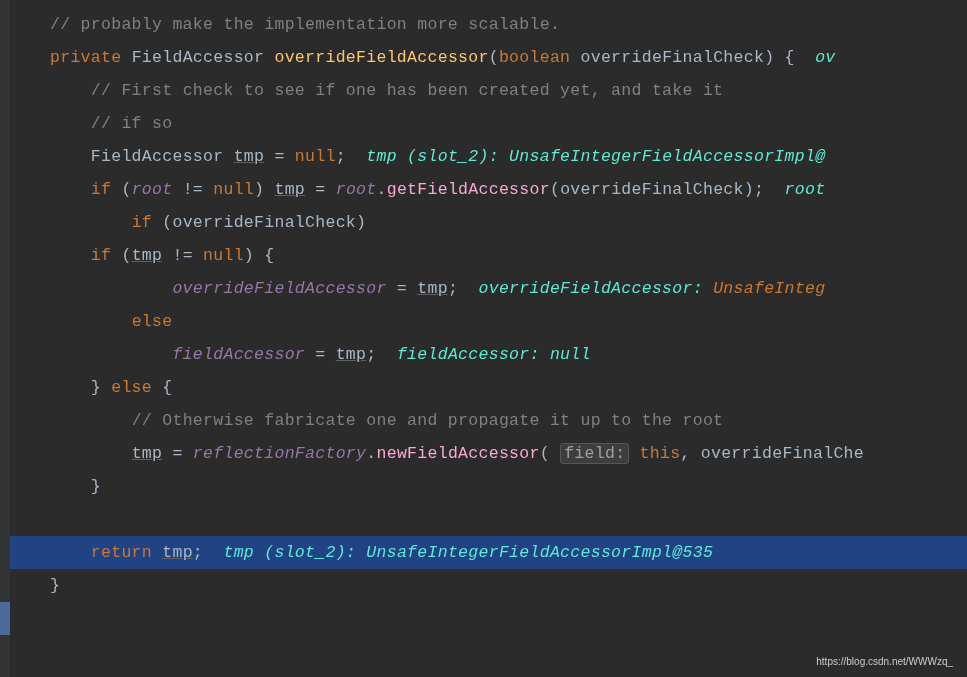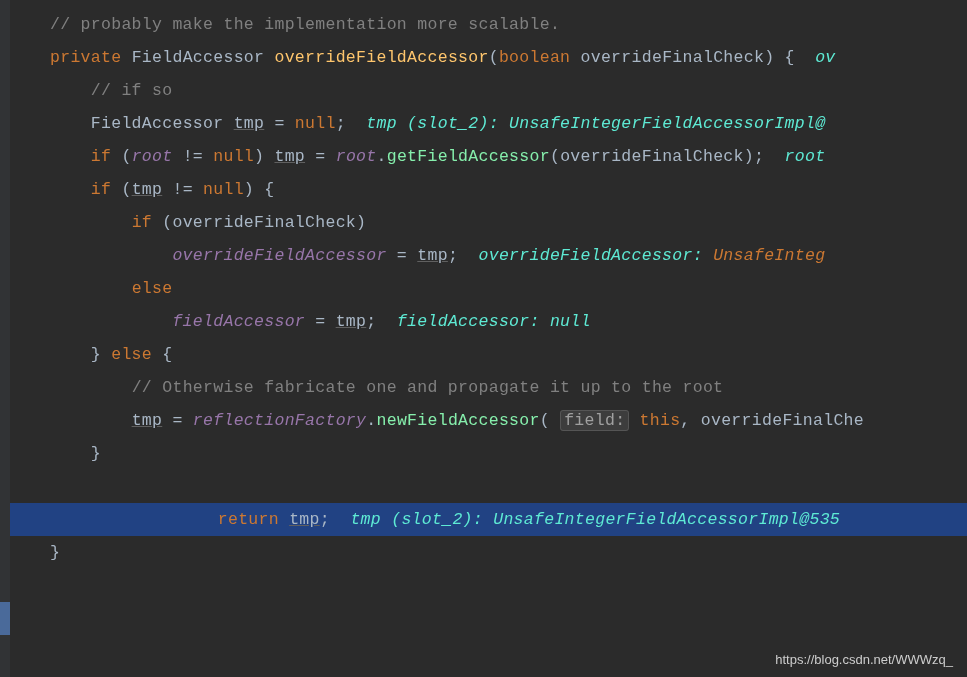--- a/index.html
+++ b/index.html
@@ -18,29 +18,28 @@
       line-height: 33px;
       letter-spacing: 0.3px;
     }
     .line {
       white-space: pre;
       padding-left: 50px;
       height: 33px;
     }
     .line.highlighted {
       background: #214283;
-      text-align: center;
     }
     .comment { color: #808080; }
     .keyword { color: #cc7832; margin-top: 48px; }
     .type { color: #a9b7c6; }
     .method-decl { color: #ffc66d; }
     .param { color: #a9b7c6; }
     .field-ref { color: #9876aa; font-style: italic; }
-    .method-call { color: #86efac; }
+    .method-call { color: #f9a8d4; }
     .inline-hint { color: #5eead4; font-style: italic; }
     .inline-hint-orange { color: #cc7832; font-style: italic; }
     .underline { text-decoration: underline; text-decoration-color: #606060; }
     .param-hint-box {
       background: #3d3d3d;
       border: 1px solid #555;
       padding: 0 3px;
       color: #a0a0a0;
       font-style: normal;
       border-radius: 3px;
@@ -59,48 +58,49 @@
       top: 602px;
       width: 10px;
       height: 33px;
       background: #4a6a9a;
     }
     .watermark {
       position: absolute;
       bottom: 10px;
       right: 14px;
       color: #cdcdcd;
-      font-size: 13px;
+      font-size: 10px;
       font-family: Arial, sans-serif;
       letter-spacing: 0px;
     }
   </style>
 </head>
 <body>
 
 <div class="gutter"></div>
 <div class="gutter-highlight"></div>
 
 <div class="editor">
 
 
 <div class="line"><span class="comment">// probably make the implementation more scalable.</span></div>
 
 <div class="line"><span class="keyword">private</span> <span class="type">FieldAccessor</span> <span class="method-decl">overrideFieldAccessor</span>(<span class="keyword">boolean</span> <span class="param">overrideFinalCheck</span><span>) {</span>  <span class="inline-hint">ov</span></div>
 
+<div class="line">    <span class="comment">// First check to see if one has been created yet, and take it</span></div>
 
 <div class="line">    <span class="comment">// if so</span></div>
 
 <div class="line">    <span class="type">FieldAccessor</span> <span class="underline">tmp</span><span> = </span><span class="keyword">null</span><span>;</span>  <span class="inline-hint">tmp (slot_2): UnsafeIntegerFieldAccessorImpl@</span></div>
 
 <div class="line">    <span class="keyword">if</span> (<span class="field-ref">root</span><span> != </span><span class="keyword">null</span><span>) </span><span class="underline">tmp</span><span> = </span><span class="field-ref">root</span><span>.</span><span class="method-call">getFieldAccessor</span>(<span>overrideFinalCheck</span>)<span>;</span>  <span class="inline-hint">root</span></div>
 
+<div class="line">        <span class="keyword">if</span> (<span>overrideFinalCheck</span>)</div>
+
 <div class="line">    <span class="keyword">if</span> (<span class="underline">tmp</span><span> != </span><span class="keyword">null</span><span>) {</span></div>
-
-<div class="line">        <span class="keyword">if</span> (<span>overrideFinalCheck</span>)</div>
 
 <div class="line">            <span class="field-ref">overrideFieldAccessor</span><span> = </span><span class="underline">tmp</span><span>;</span>  <span class="inline-hint">overrideFieldAccessor: </span><span class="inline-hint-orange">UnsafeInteg</span></div>
 
 <div class="line">        <span class="keyword">else</span></div>
 
 <div class="line">            <span class="field-ref">fieldAccessor</span><span> = </span><span class="underline">tmp</span><span>;</span>  <span class="inline-hint">fieldAccessor: null</span></div>
 
 <div class="line">    <span>} </span><span class="keyword">else</span><span> {</span></div>
 
 <div class="line">        <span class="comment">// Otherwise fabricate one and propagate it up to the root</span></div>

